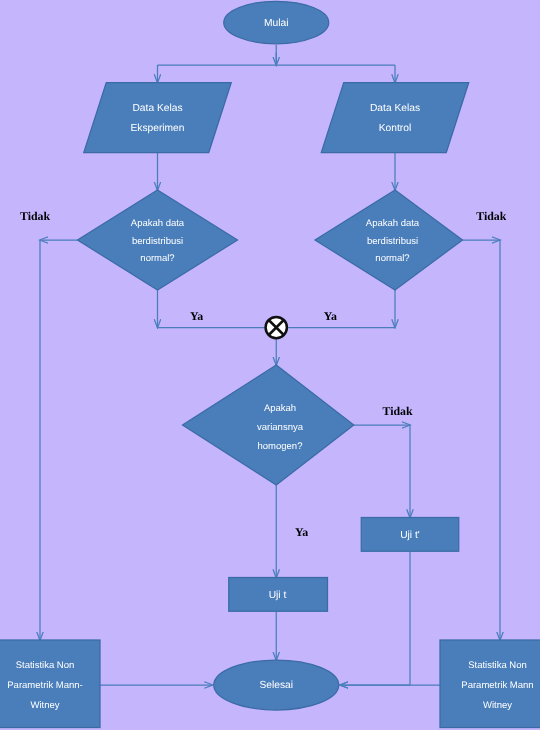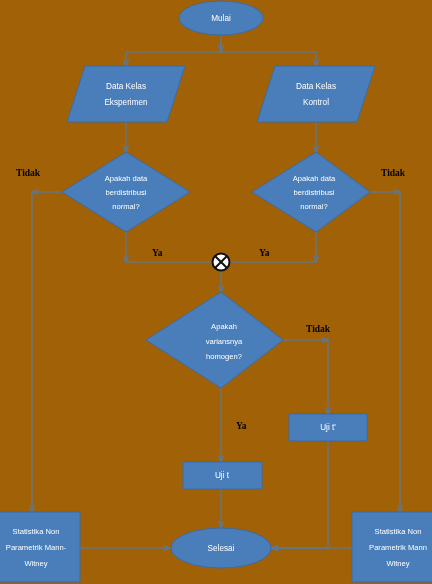--- a/index.html
+++ b/index.html
@@ -7,21 +7,21 @@
     padding: 0;
     background: #ffffff;
   }
   body {
     font-family: "Liberation Sans", sans-serif;
   }
   #canvas {
     position: relative;
     width: 432px;
     height: 584px;
-    background: #a16207;
+    background: #c4b5fd;
     overflow: hidden;
   }
   svg.flow {
     position: absolute;
     left: 0;
     top: 0;
     width: 432px;
     height: 584px;
   }
   .shape-text {

